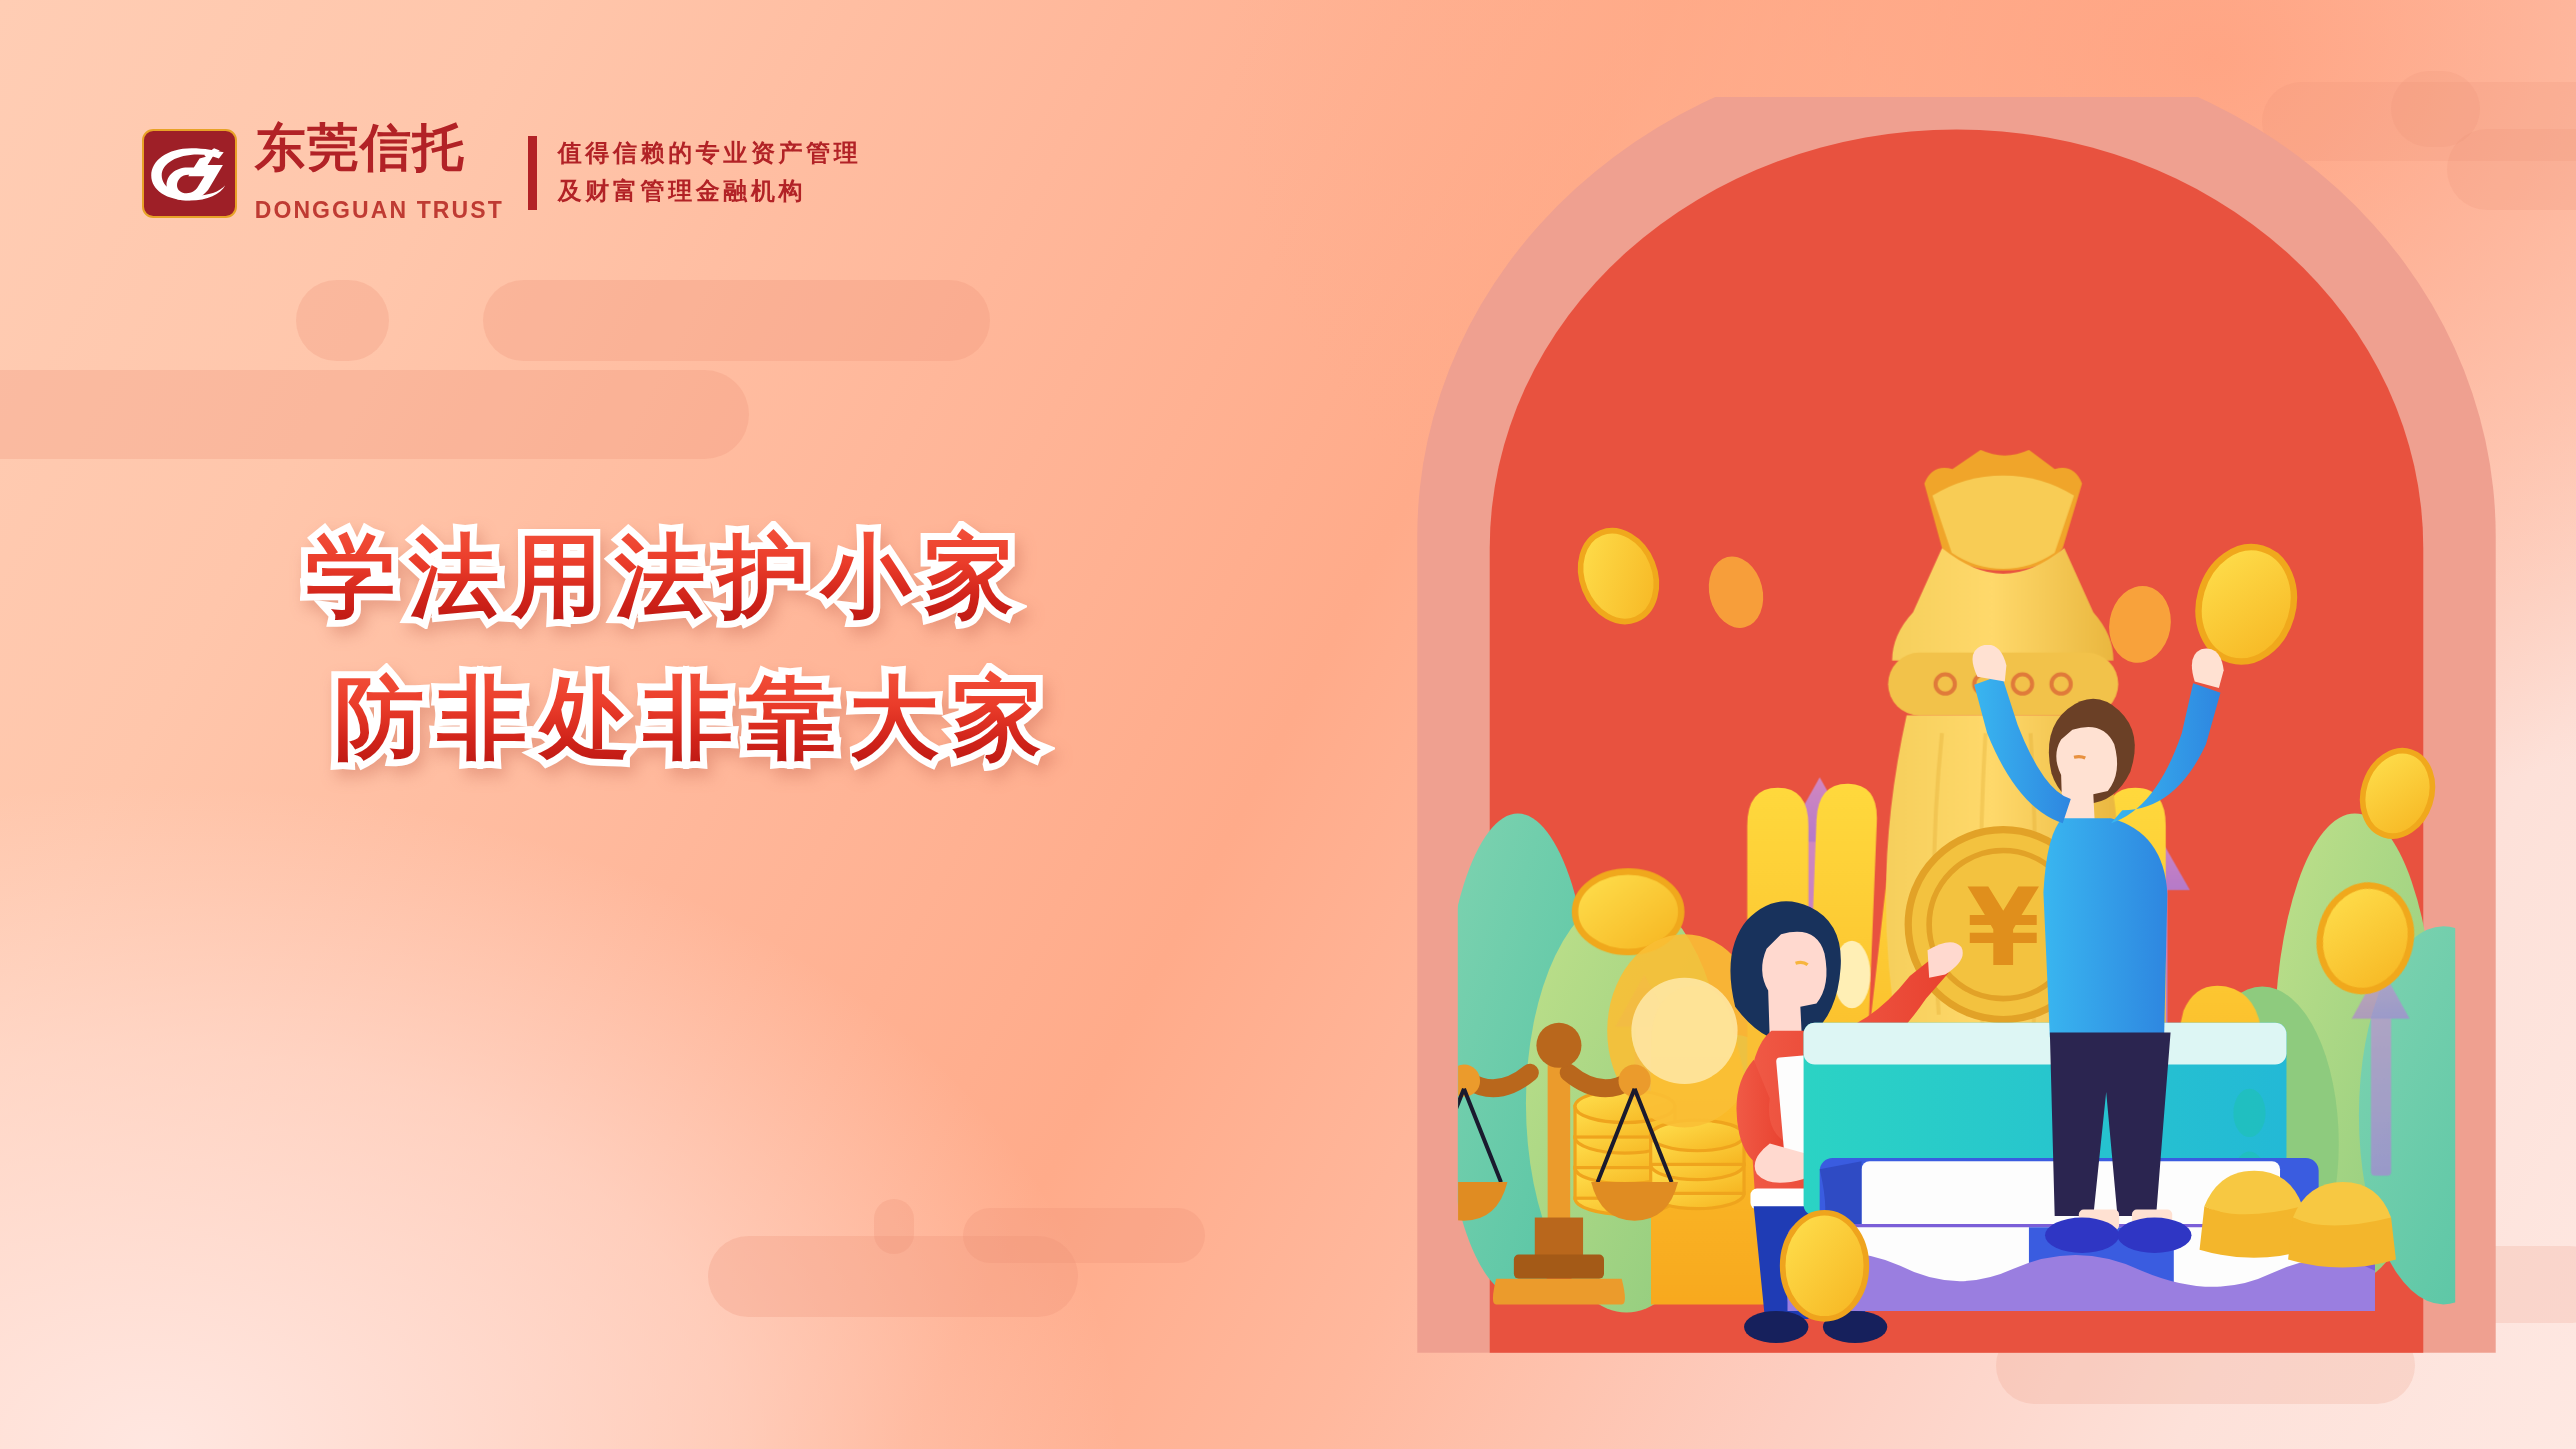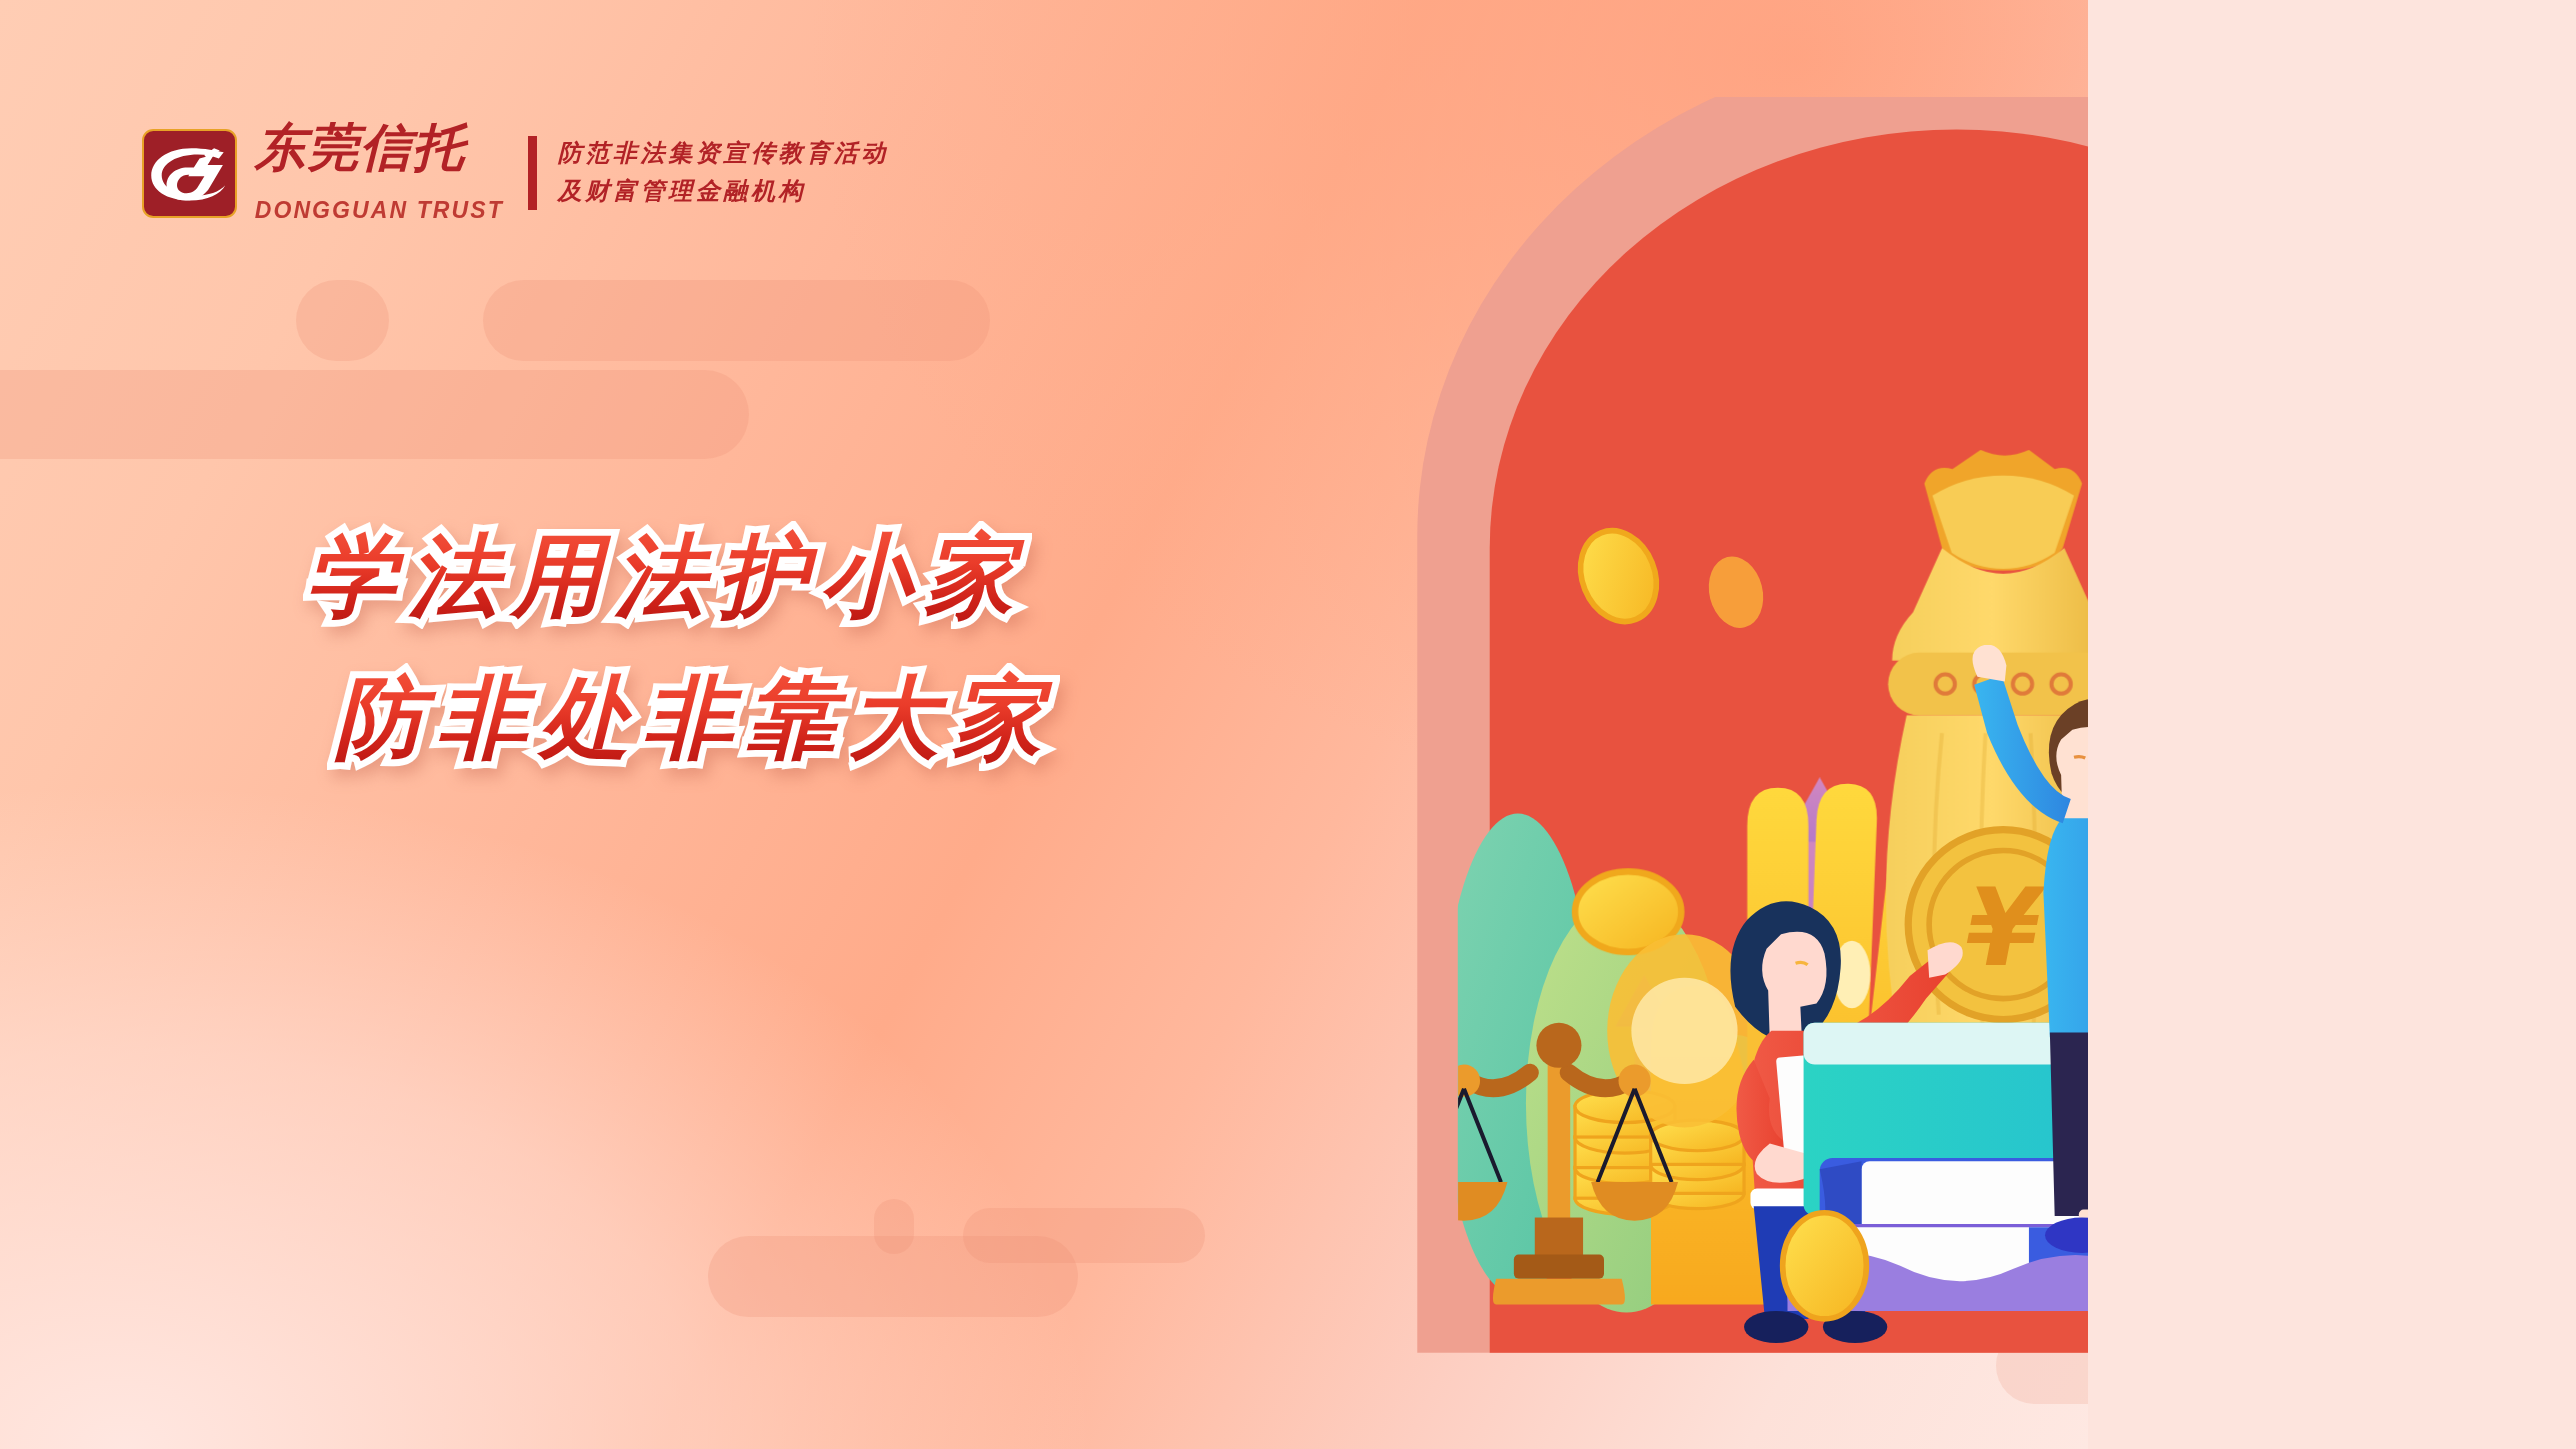--- a/index.html
+++ b/index.html
@@ -5,33 +5,32 @@
   * { margin:0; padding:0; box-sizing:border-box; }
   html,body { width:2576px; height:1449px; overflow:hidden; }
   body {
     font-family:"Liberation Sans","DejaVu Sans",sans-serif;
     background:#fde4dd;
   }
 
   
   .poster {
     position:relative;
-    width:2088px; height:1449px;
+    width:2576px; height:1449px;
     overflow:hidden;
     background:
       linear-gradient(118deg,
         #ffcdb4 0%,
         #ffc6ab 16%,
         #ffb79a 34%,
         #ffab8a 50%,
         #ffb89d 62%,
         #fdcec1 76%,
         #fde1d9 88%,
         #fee8e2 100%);
-    font-style: italic;
   }
   
   .warmwash {
     position:absolute; inset:0;
     background:radial-gradient(ellipse 1369px 1047px at 86% 4%,
       rgba(255,160,125,.85) 0%, rgba(255,170,135,.45) 42%, rgba(255,190,165,0) 72%);
     pointer-events:none;
   }
   .coolwash {
     position:absolute; inset:0;
@@ -135,21 +134,21 @@
           <path d="M75 30l12-9 7 3-14 11z"></path>
         </g>
       </svg>
     </div>
     <div class="logo-words">
       <div class="logo-cn">东莞信托</div>
       <div class="logo-en">DONGGUAN TRUST</div>
     </div>
     <div class="logo-divider"></div>
     <div class="logo-tag">
-      <span>防范非法集资宣传教育活动</span>
+      <span>值得信赖的专业资产管理</span>
       <span>及财富管理金融机构</span>
     </div>
   </div>
 
   <div class="headlines">
     <div class="hl-wrap line2">
       <div class="hl-stroke">学法用法护小家</div>
       <div class="hl hl-fill">学法用法护小家</div>
     </div>
     <div class="hl-wrap line3">

